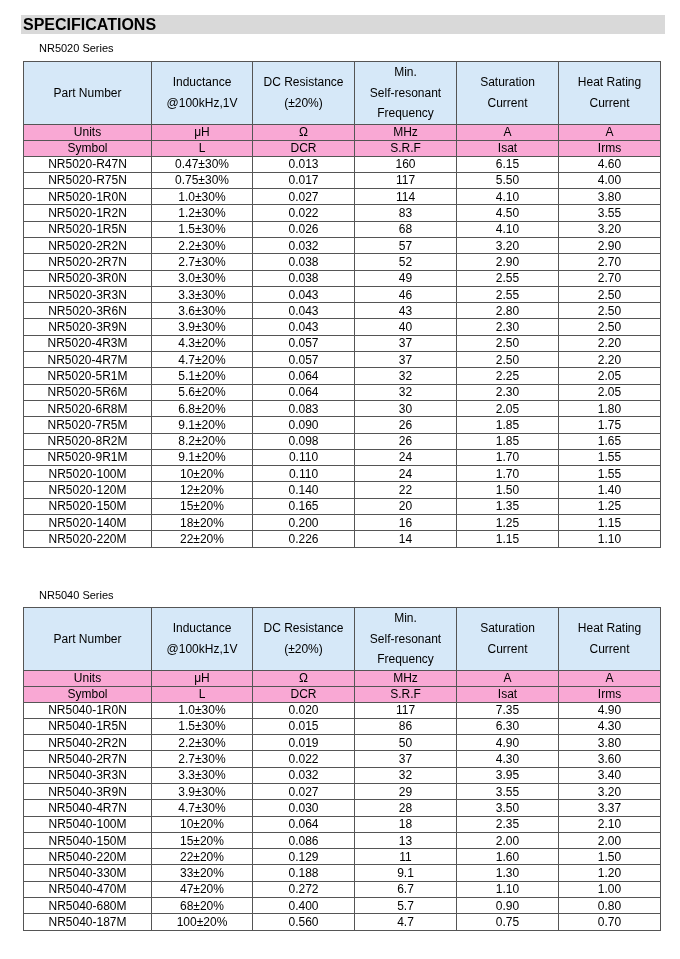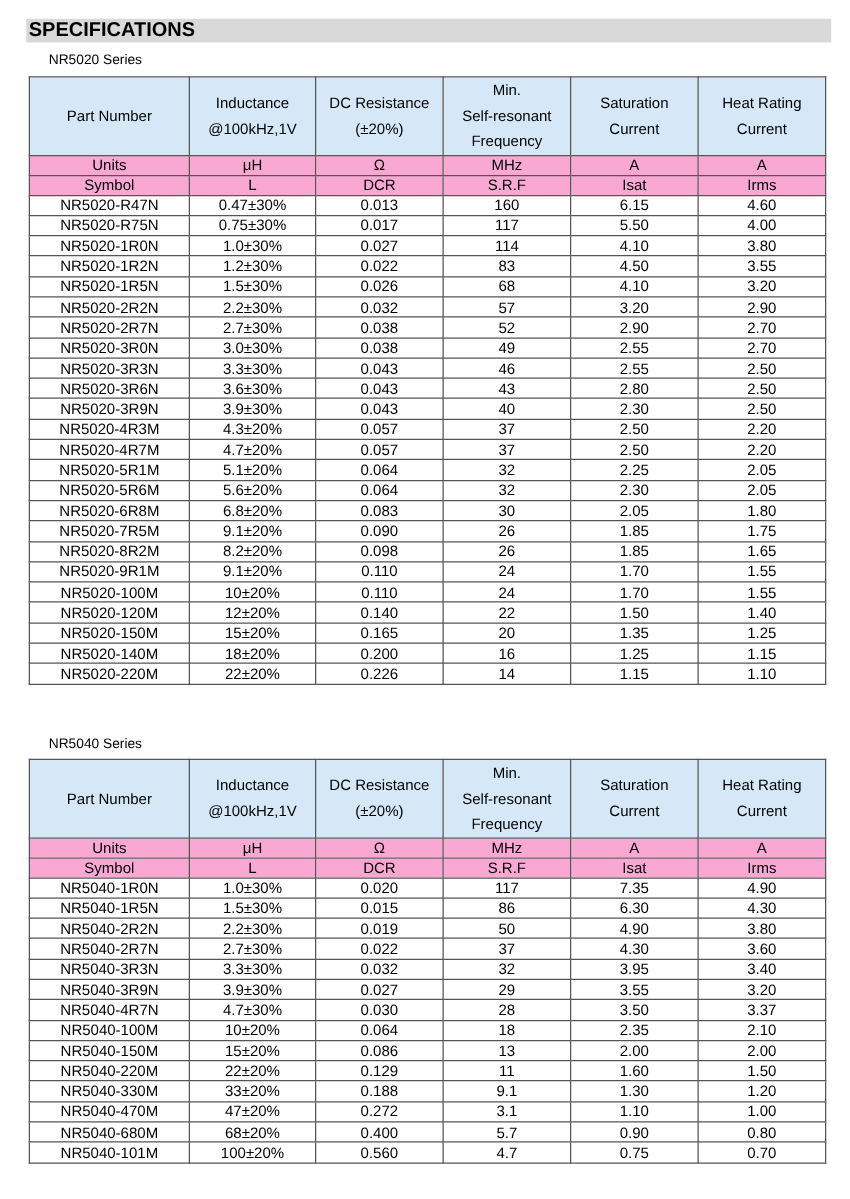--- a/index.html
+++ b/index.html
@@ -434,34 +434,34 @@
         <td>33±20%</td>
         <td>0.188</td>
         <td>9.1</td>
         <td>1.30</td>
         <td>1.20</td>
       </tr>
       <tr class="row">
         <td>NR5040-470M</td>
         <td>47±20%</td>
         <td>0.272</td>
-        <td>3.1</td>
+        <td>6.7</td>
         <td>1.10</td>
         <td>1.00</td>
       </tr>
       <tr class="row">
         <td>NR5040-680M</td>
         <td>68±20%</td>
         <td>0.400</td>
         <td>5.7</td>
         <td>0.90</td>
         <td>0.80</td>
       </tr>
       <tr class="row">
-        <td>NR5040-101M</td>
+        <td>NR5040-187M</td>
         <td>100±20%</td>
         <td>0.560</td>
         <td>4.7</td>
         <td>0.75</td>
         <td>0.70</td>
       </tr>
     </tbody>
   </table>
 
 </body></html>

